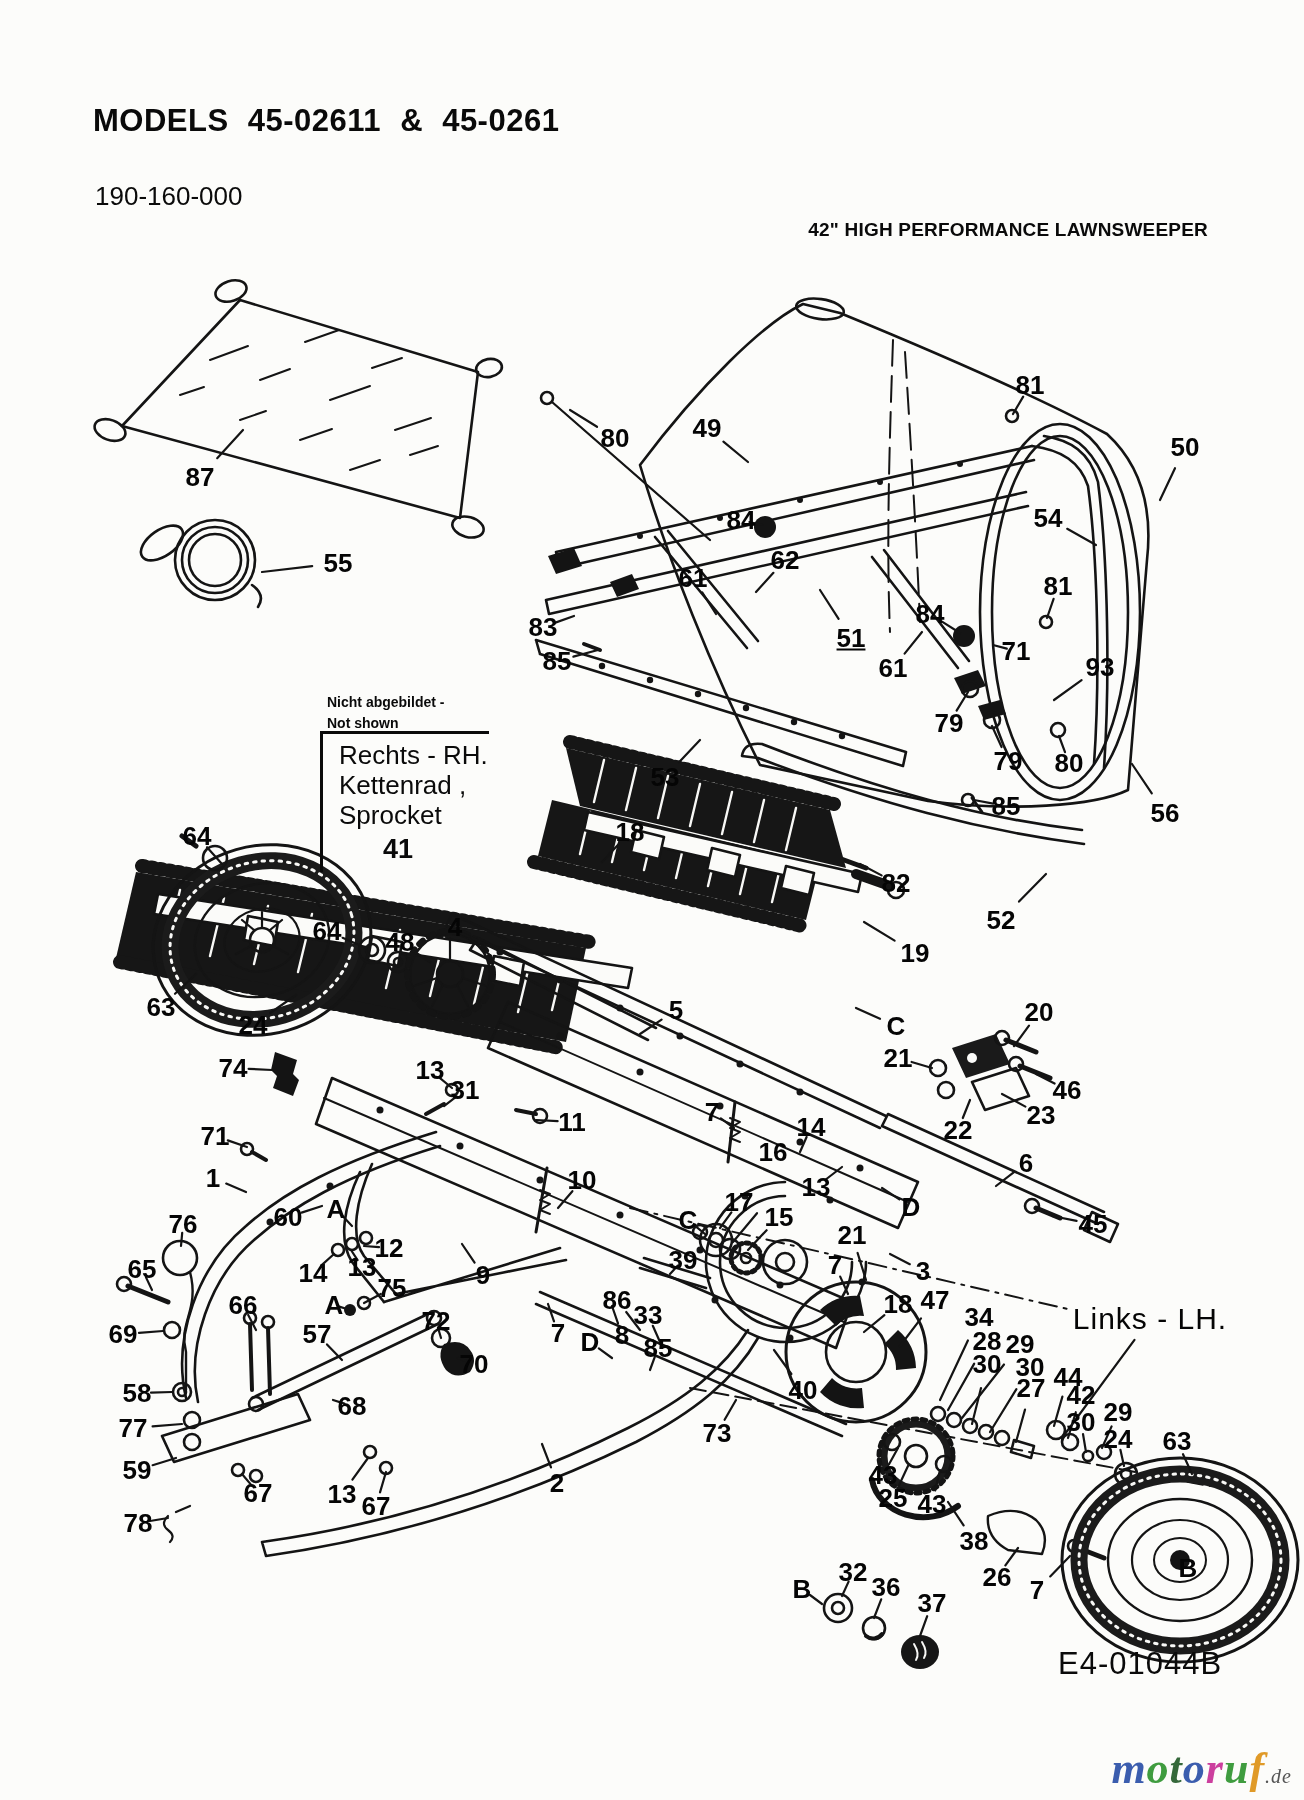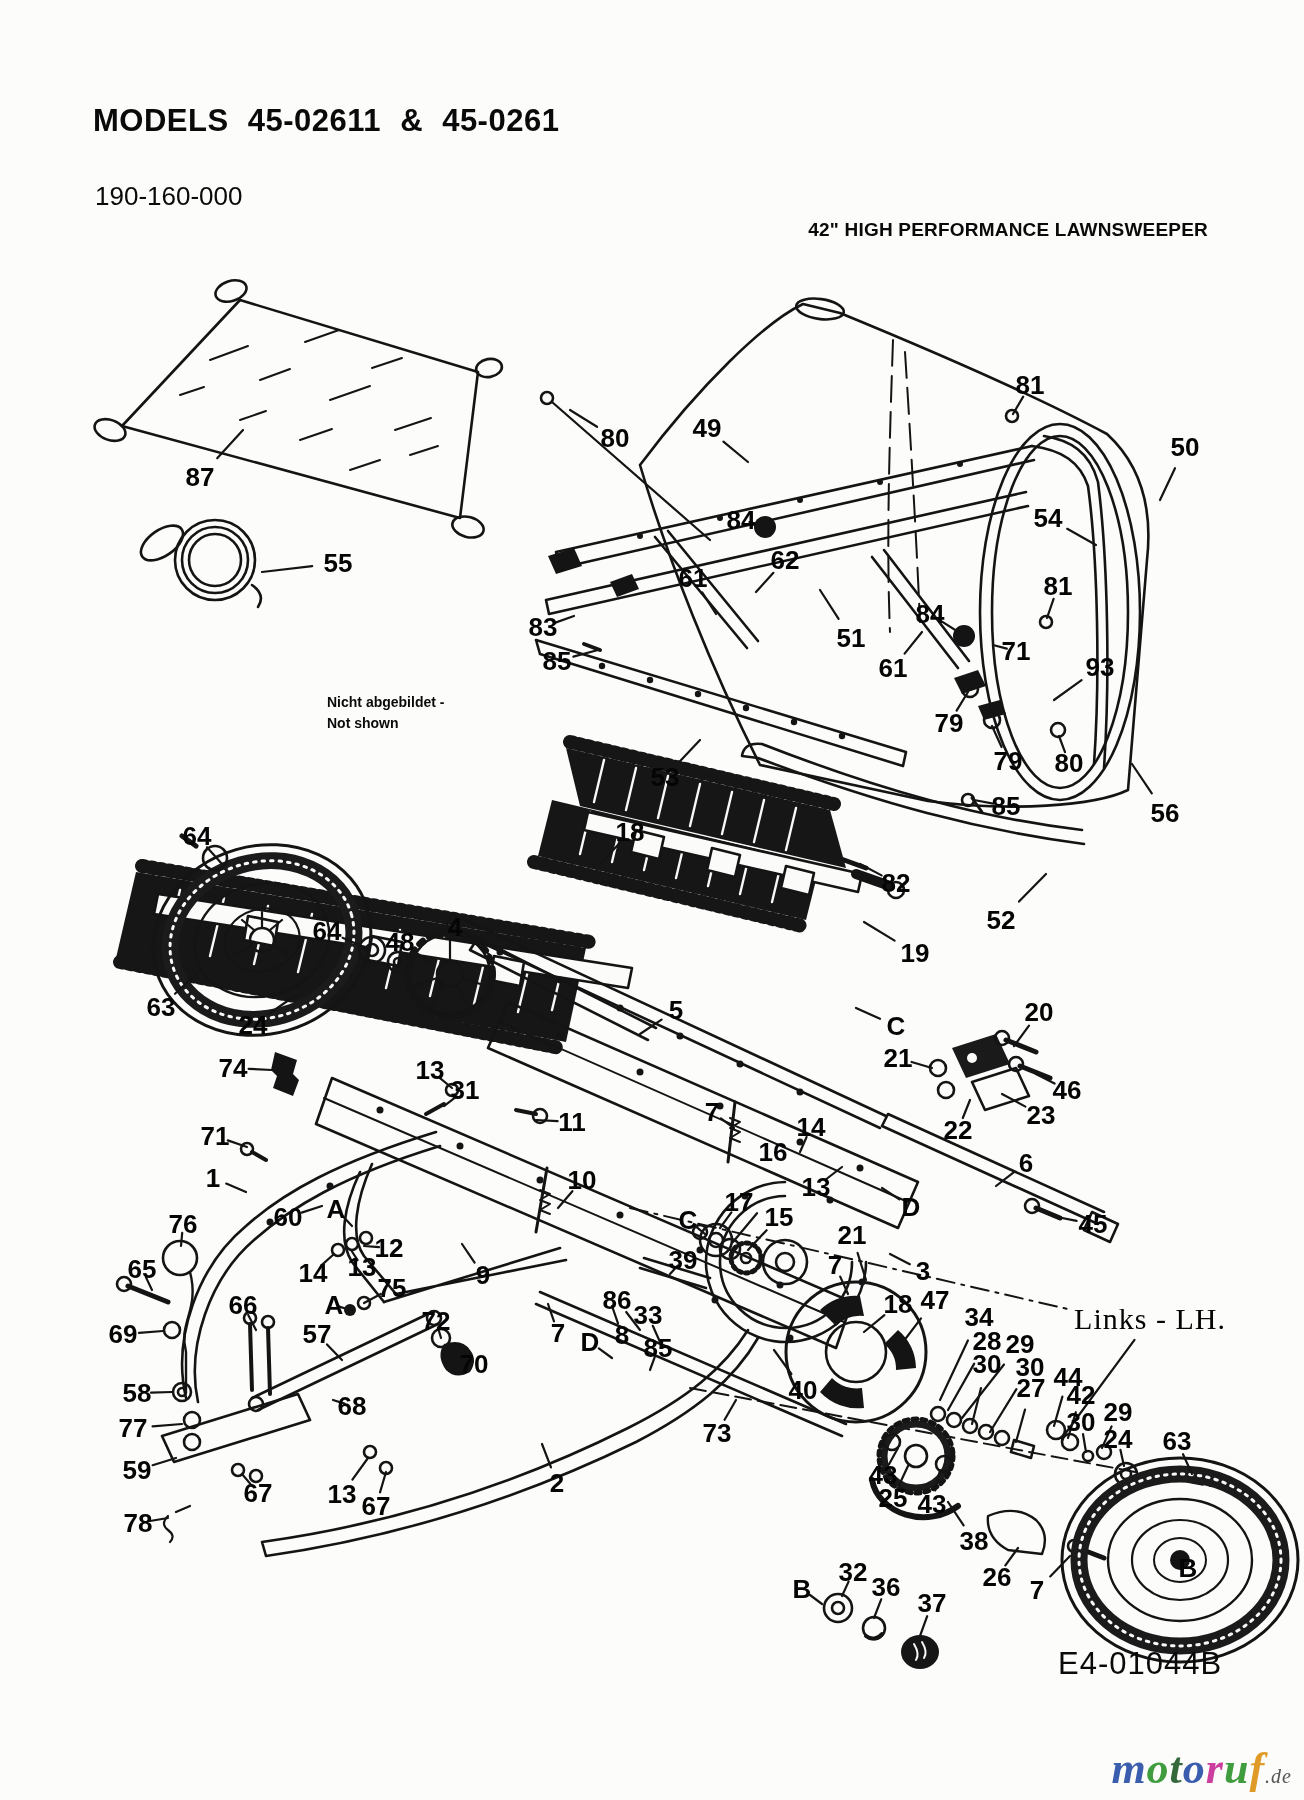--- a/index.html
+++ b/index.html
@@ -19,21 +19,21 @@
     padding:6px 0 0 16px;font-size:26px;line-height:30px;
   }
   .notshown-box .num{font-weight:bold;padding-left:44px;padding-top:4px;font-size:27px;}
   .drawing-code{left:1058px;top:1646px;font-size:31px;letter-spacing:1px;}
   .art,.leaders{position:absolute;left:0;top:0;width:1304px;height:1800px;}
   .leaders{pointer-events:none;}
   .plabel{
     position:absolute;transform:translate(-50%,-50%);
     font-size:26px;font-weight:bold;white-space:nowrap;color:#050505;
   }
-  .plabel.annot{font-weight:normal;font-size:30px;letter-spacing:1px;font-family:Liberation Serif, serif;}
+  .plabel.annot{font-weight:normal;font-size:30px;letter-spacing:1px;}
   .watermark{right:12px;bottom:6px;font-family:"Liberation Serif", serif;font-size:44px;font-weight:bold;letter-spacing:1px;font-style:italic;}
   .watermark .suffix{font-size:20px;font-weight:normal;color:#555;}
 </style>
 </head>
 <body>
 
 <div class="page">
 
   <svg class="art" viewBox="0 0 1304 1800" aria-hidden="true">
     <g fill="none" stroke="#141414" stroke-width="2.6" stroke-linecap="round" stroke-linejoin="round">
@@ -423,21 +423,21 @@
 
   <div class="plabel" style="left: 200px; top: 477px;">87</div>
       <div class="plabel" style="left: 338px; top: 563px;">55</div>
       <div class="plabel" style="left: 615px; top: 438px;">80</div>
       <div class="plabel" style="left: 707px; top: 428px;">49</div>
       <div class="plabel" style="left: 741px; top: 520px;">84</div>
       <div class="plabel" style="left: 785px; top: 560px;">62</div>
       <div class="plabel" style="left: 693px; top: 578px;">61</div>
       <div class="plabel" style="left: 543px; top: 627px;">83</div>
       <div class="plabel" style="left: 557px; top: 661px;">85</div>
-      <div class="plabel" style="left: 851px; top: 638px;">51</div>
+      <div class="plabel" style="left: 851px; top: 638px; text-decoration: underline;">51</div>
       <div class="plabel" style="left: 1030px; top: 385px;">81</div>
       <div class="plabel" style="left: 1185px; top: 447px;">50</div>
       <div class="plabel" style="left: 1048px; top: 518px;">54</div>
       <div class="plabel" style="left: 930px; top: 614px;">84</div>
       <div class="plabel" style="left: 1016px; top: 651px;">71</div>
       <div class="plabel" style="left: 1058px; top: 586px;">81</div>
       <div class="plabel" style="left: 1100px; top: 667px;">93</div>
       <div class="plabel" style="left: 949px; top: 723px;">79</div>
       <div class="plabel" style="left: 1008px; top: 761px;">79</div>
       <div class="plabel" style="left: 1069px; top: 763px;">80</div>
@@ -544,20 +544,26 @@
     </div>
 
   <div class="abs models-title">MODELS 45-02611 &amp; 45-0261</div>
   <div class="abs part-number">190-160-000</div>
   <div class="abs product-title">42" HIGH PERFORMANCE LAWNSWEEPER</div>
 
   <div class="abs notshown-note">
     <div>Nicht abgebildet -</div>
     <div>Not shown</div>
   </div>
+  <div class="abs notshown-box">
+    <div>Rechts - RH.</div>
+    <div>Kettenrad ,</div>
+    <div>Sprocket</div>
+    <div class="num">41</div>
+  </div>
 
   <div class="abs drawing-code">E4-01044B</div>
 
   <div class="abs watermark">
     <span><span style="color: rgb(59, 93, 174);">m</span><span style="color: rgb(63, 156, 63);">o</span><span style="color: rgb(53, 104, 58);">t</span><span style="color: rgb(59, 93, 174);">o</span><span style="color: rgb(204, 63, 158);">r</span><span style="color: rgb(63, 156, 63);">u</span><span style="color: rgb(224, 154, 40);">f</span></span><span class="suffix">.de</span>
   </div>
 
 </div>
 
 </body></html>

